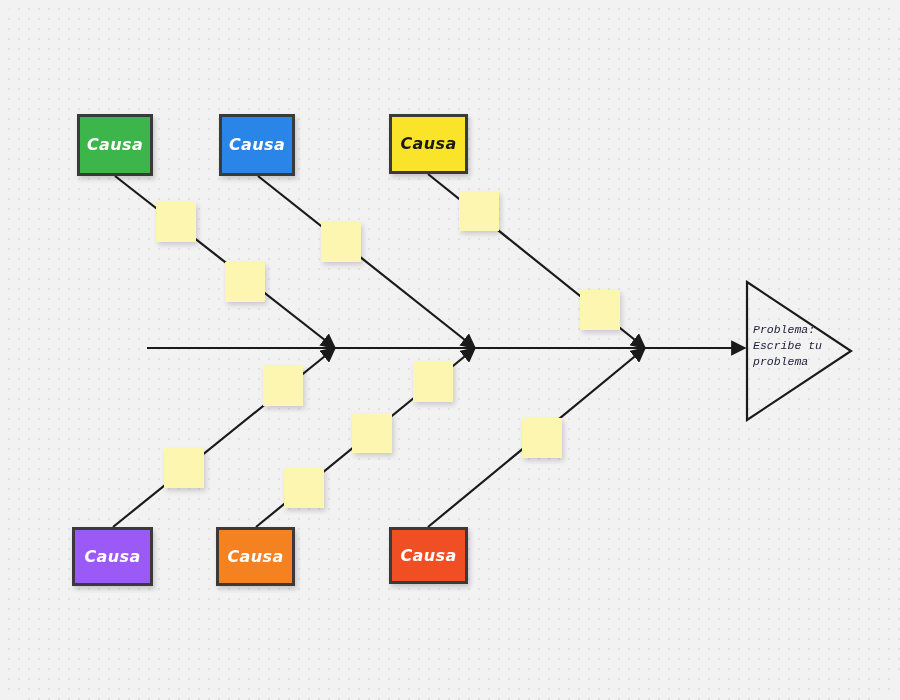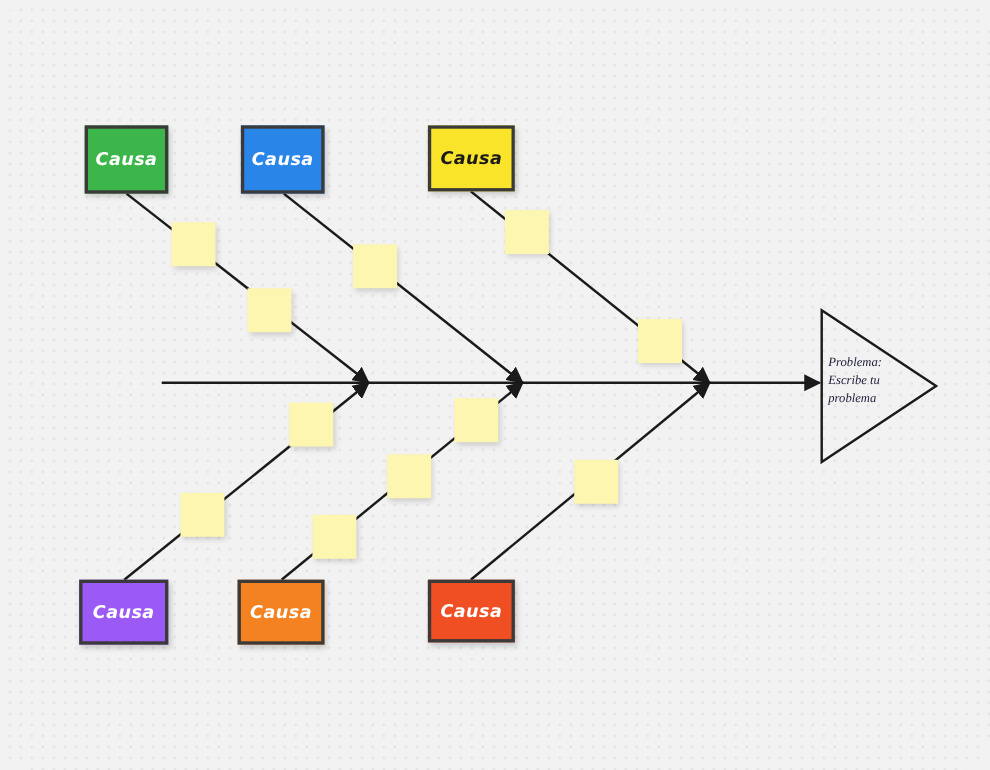--- a/index.html
+++ b/index.html
@@ -55,21 +55,21 @@
     background: #fcf6b0;
     box-shadow: 2px 3px 5px rgba(0,0,0,0.16);
     z-index: 6;
   }
   .head {
     position: absolute;
     z-index: 4;
   }
   .head-text {
     position: absolute;
-    font-family: Liberation Serif, serif;
+    font-family: Liberation Mono, monospace;
     font-style: italic;
     font-size: 11.5px;
     line-height: 16px;
     color: #1b1b3a;
     white-space: pre-line;
     user-select: none;
     z-index: 7;
   }
 </style>
 </head>

